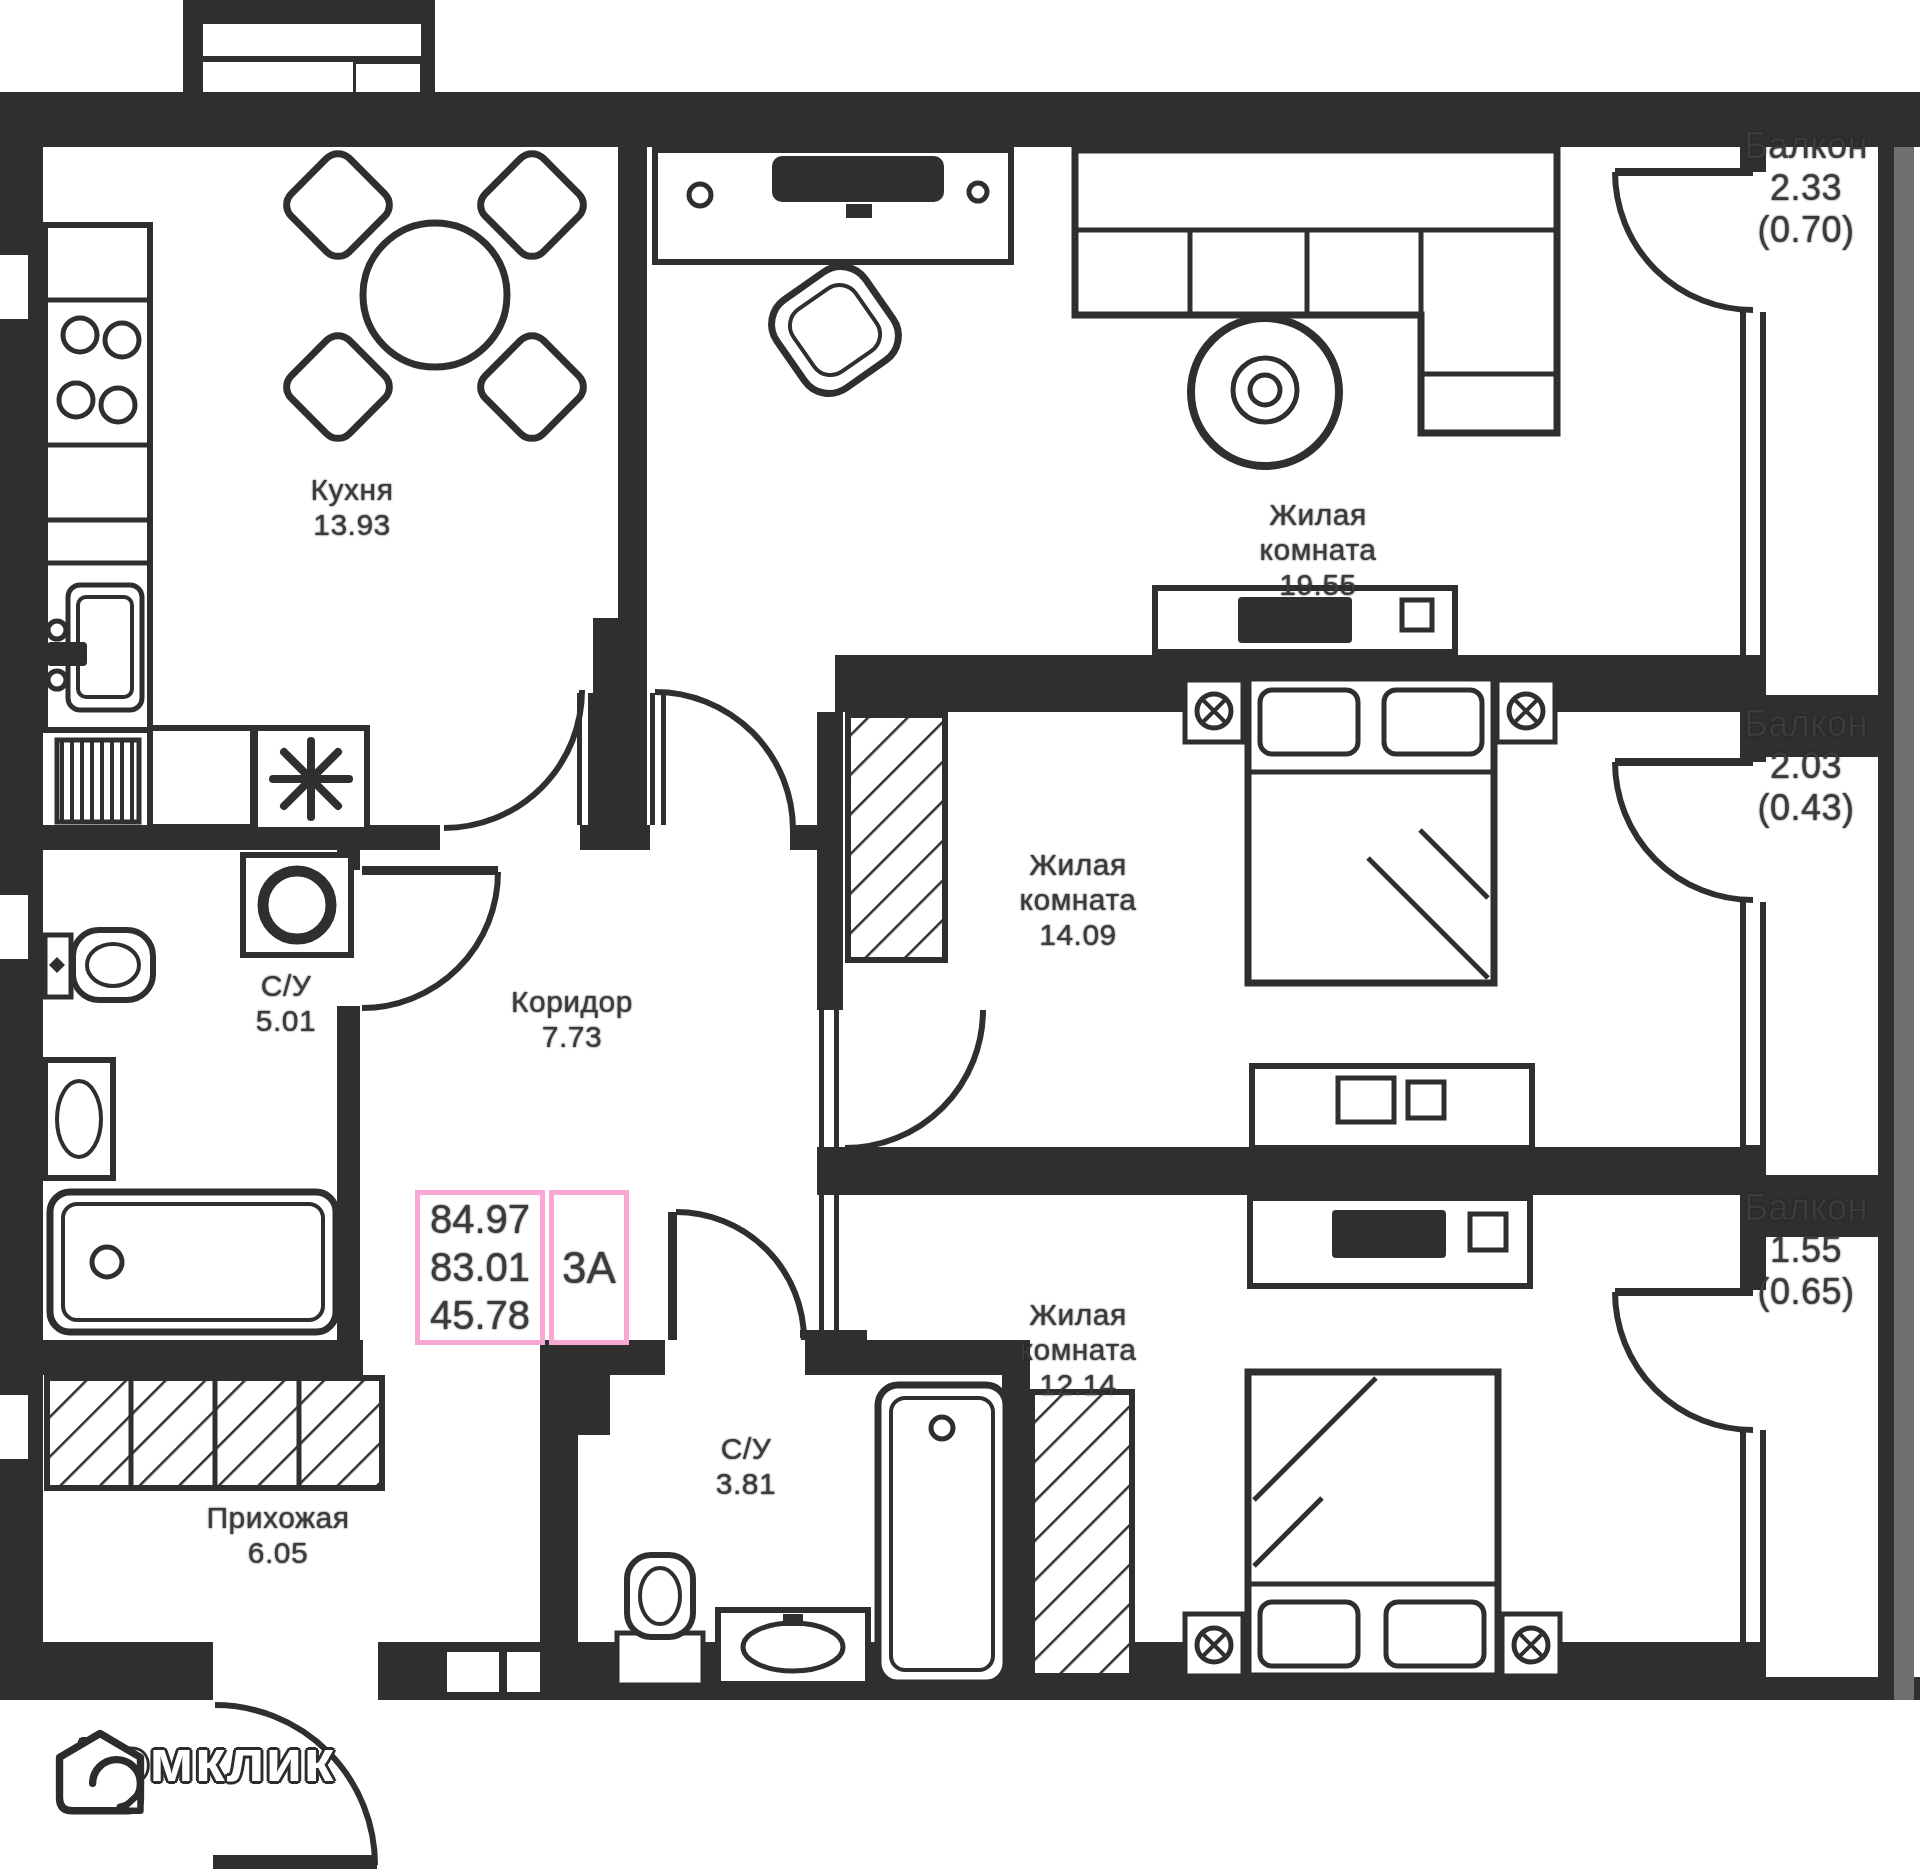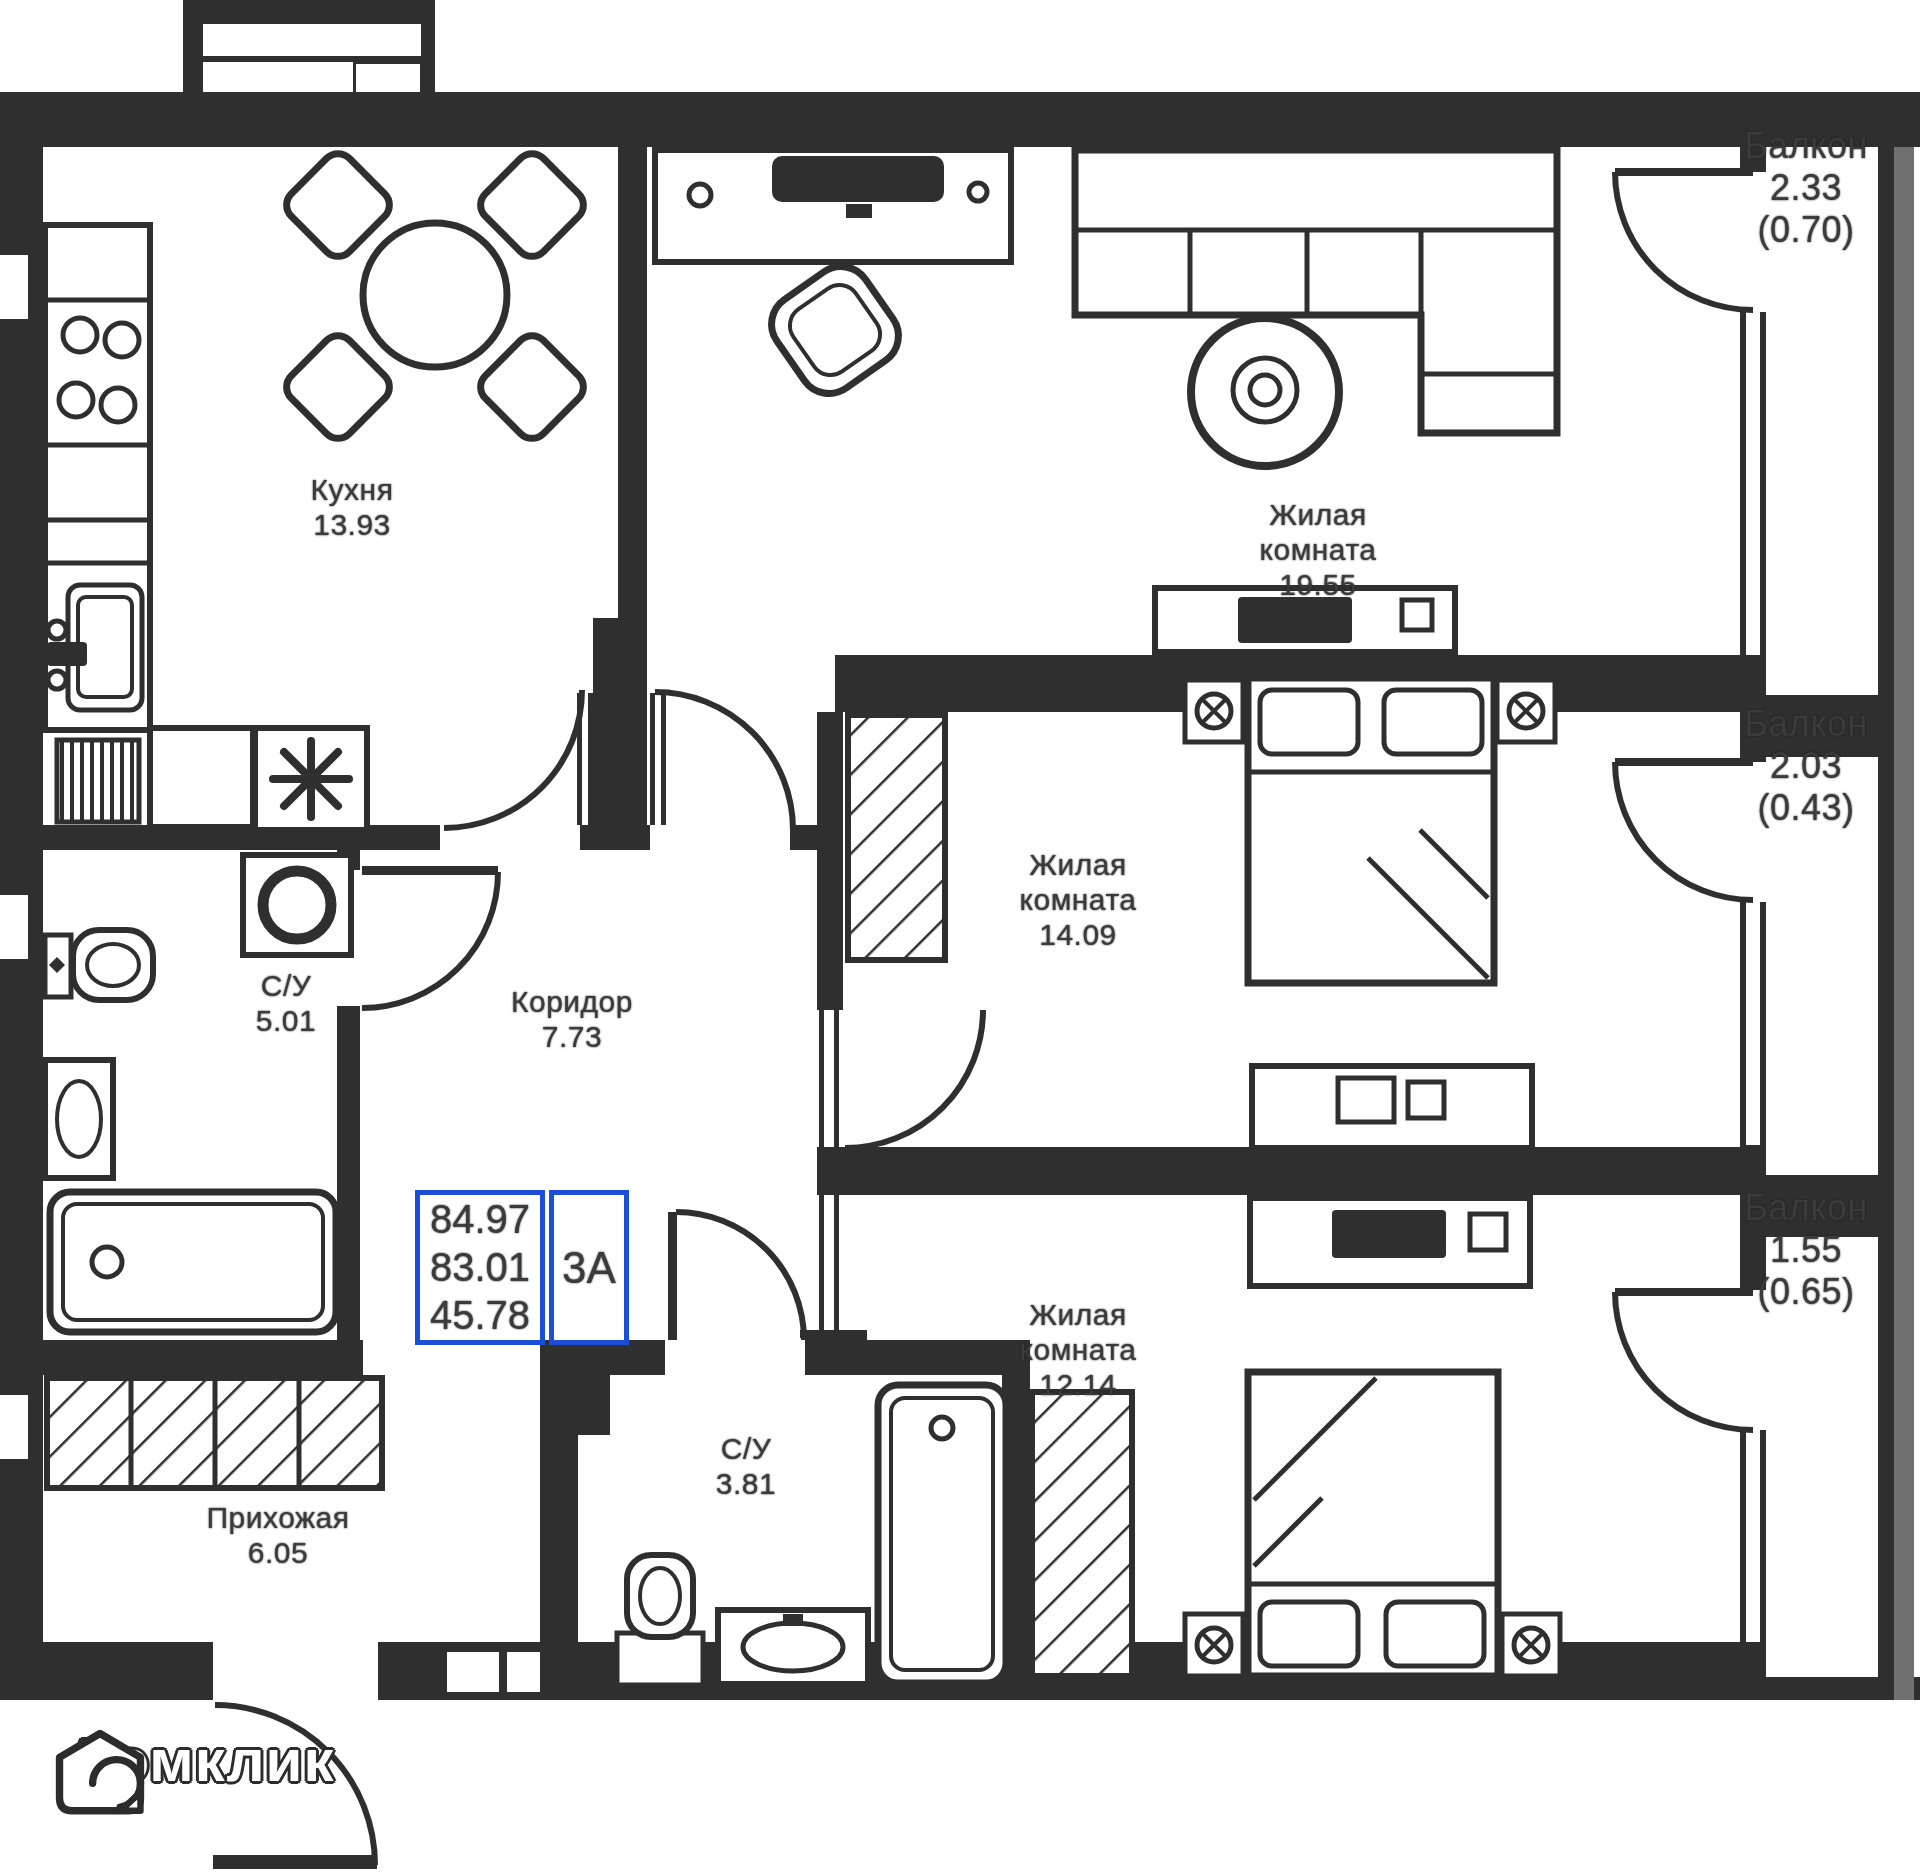--- a/index.html
+++ b/index.html
@@ -25,21 +25,21 @@
   .lbl{position:absolute;transform:translate(-50%,-50%);text-align:center;
        color:#3b3b3b;font-size:30px;line-height:1.16;letter-spacing:.5px;
        text-shadow:0 0 2px #1c1c1c;white-space:normal;}
   .lbl .nm{font-size:30px;}
   .lbl .ar{font-size:30px;}
   .lbl.wide{width:190px;margin-top:38px;}
   .lbl.balc{font-size:26px;width:130px;}
   .lbl.balc .nm,.lbl.balc .ar{font-size:36px;}
   
   .stamp{position:absolute;left:415px;top:1190px;display:flex;}
-  .stamp-cell{border:5px solid #1d4ed8;background:#ffffff;color:#3b3b3b;
+  .stamp-cell{border:5px solid #f9a8d4;background:#ffffff;color:#3b3b3b;
       text-shadow:0 0 2px #1c1c1c;display:flex;flex-direction:column;
       justify-content:space-around;align-items:center;}
   .stamp-left{width:120px;height:145px;font-size:40px;}
   .stamp-right{width:70px;height:145px;margin-left:4px;font-size:44px;justify-content:center;}
   
   .logo{position:absolute;left:54px;top:1726px;display:flex;align-items:center;}
   .logo-text{margin-left:14px;font-size:60px;font-weight:800;color:#ffffff;letter-spacing:1px;
      text-shadow:3px 0 0 #2c2c2c,-3px 0 0 #2c2c2c,0 3px 0 #2c2c2c,0 -3px 0 #2c2c2c,
                  2px 2px 0 #2c2c2c,-2px -2px 0 #2c2c2c,2px -2px 0 #2c2c2c,-2px 2px 0 #2c2c2c;}
 </style>

